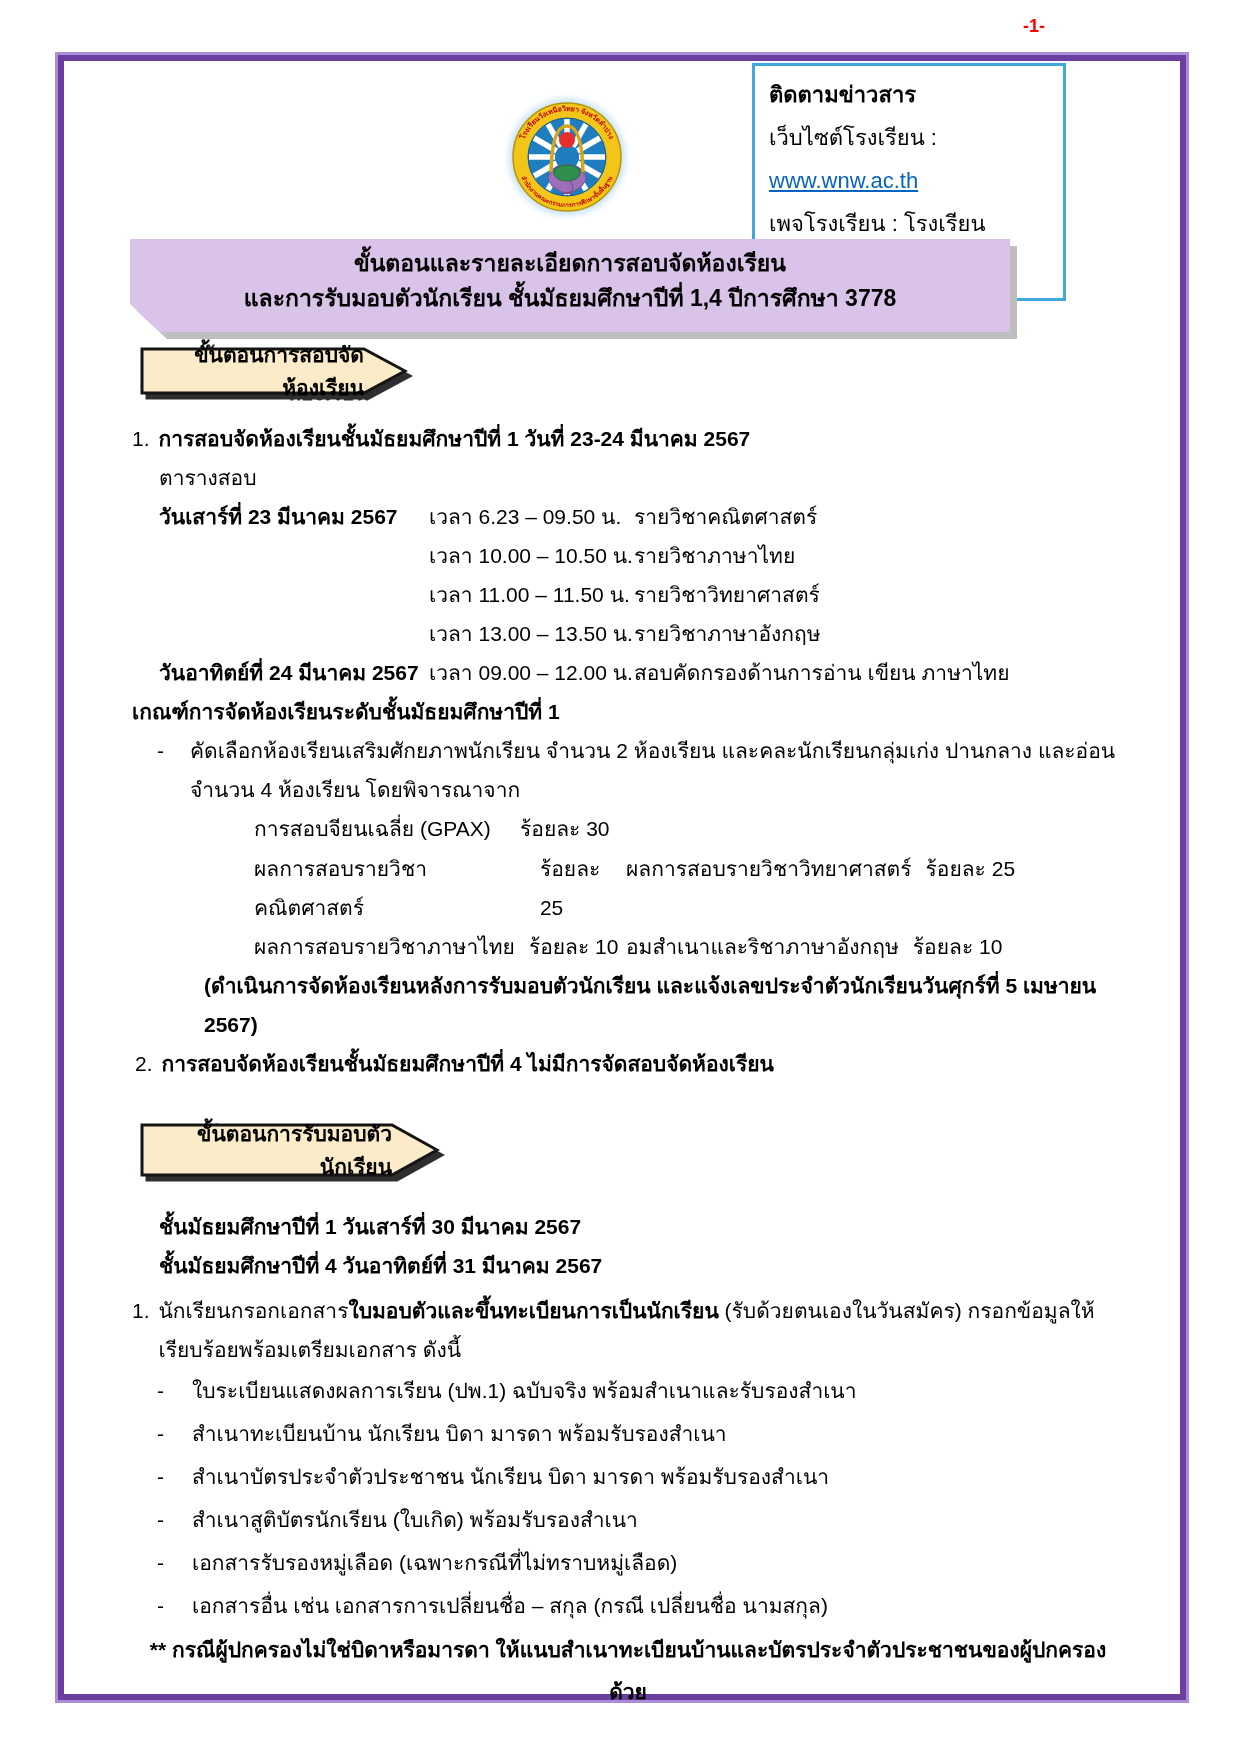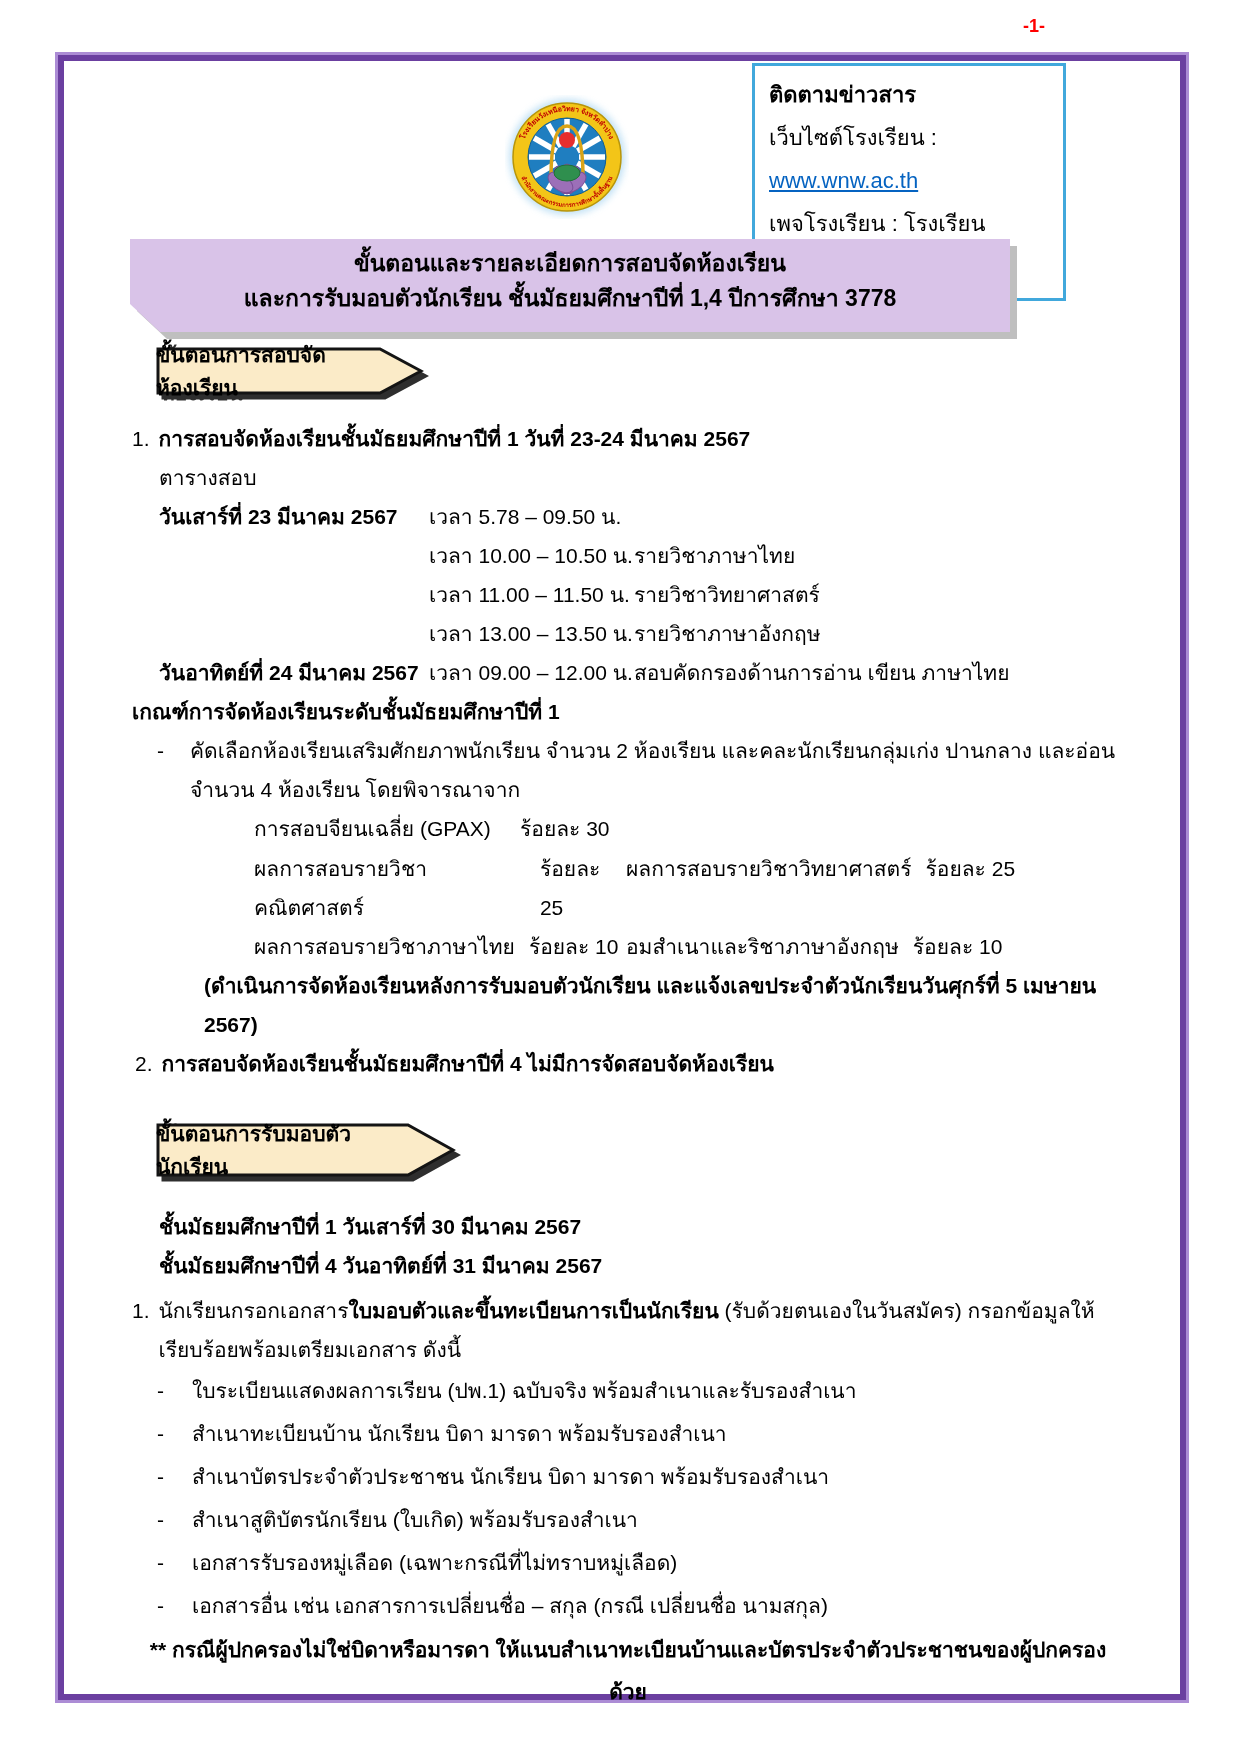--- a/index.html
+++ b/index.html
@@ -20,21 +20,21 @@
   .contact a { color:#0563C1; text-decoration:underline; }
   .logo-wrap { position:absolute; left:373px; top:34px; width:124px; height:124px; }
 
   
   .banner-shadow { filter:drop-shadow(7px 7px 0 #BFBFBF); width:880px; margin-left:-2px; }
   .banner { background:#D9C3E8; clip-path:polygon(0 0, 100% 0, 100% 100%, 30px 100%, 0 calc(100% - 28px));
             text-align:center; padding:7px 10px 17px; box-sizing:border-box;
             font-weight:bold; font-size:23px; line-height:1.5; }
 
   
-  .callout { position:relative; margin-left:24px; filter:drop-shadow(5px 5px 0 #2E2E2E); }
+  .callout { position:relative; margin-left:8px; filter:drop-shadow(5px 5px 0 #2E2E2E);text-align:right; }
   .callout svg { display:block; }
   .callout .callout-label { position:absolute; left:0; top:0; bottom:0; display:flex; align-items:center;
                             justify-content:center; font-weight:bold; font-size:21px; }
   .callout.c1 { width:268px; height:48px; margin-top:15px; }
   .callout.c1 .callout-label { right:44px; }
   .callout.c2 { width:300px; height:54px; margin-top:40px; }
   .callout.c2 .callout-label { right:48px; }
 
   
   .body-text { font-size:21px; line-height:1.86; }
@@ -141,21 +141,22 @@
 
       <div class="body-text sec1">
         <div class="num-line">
           <span class="no">1.</span>
           <span class="b">การสอบจัดห้องเรียนชั้นมัธยมศึกษาปีที่ 1 วันที่ 23-24 มีนาคม 2567</span>
         </div>
         <div class="ind1">ตารางสอบ</div>
 
         <div class="sched-row">
           <span class="sched-day">วันเสาร์ที่ 23 มีนาคม 2567</span>
-          <span class="sched-time">เวลา 5.78 – 09.50 น.</span>
+          <span class="sched-time">เวลา 6.23 – 09.50 น.</span>
+          <span class="sched-subj">รายวิชาคณิตศาสตร์</span>
         </div>
         <div class="sched-row">
           <span class="sched-day"></span>
           <span class="sched-time">เวลา 10.00 – 10.50 น.</span>
           <span class="sched-subj">รายวิชาภาษาไทย</span>
         </div>
         <div class="sched-row">
           <span class="sched-day"></span>
           <span class="sched-time">เวลา 11.00 – 11.50 น.</span>
           <span class="sched-subj">รายวิชาวิทยาศาสตร์</span>

